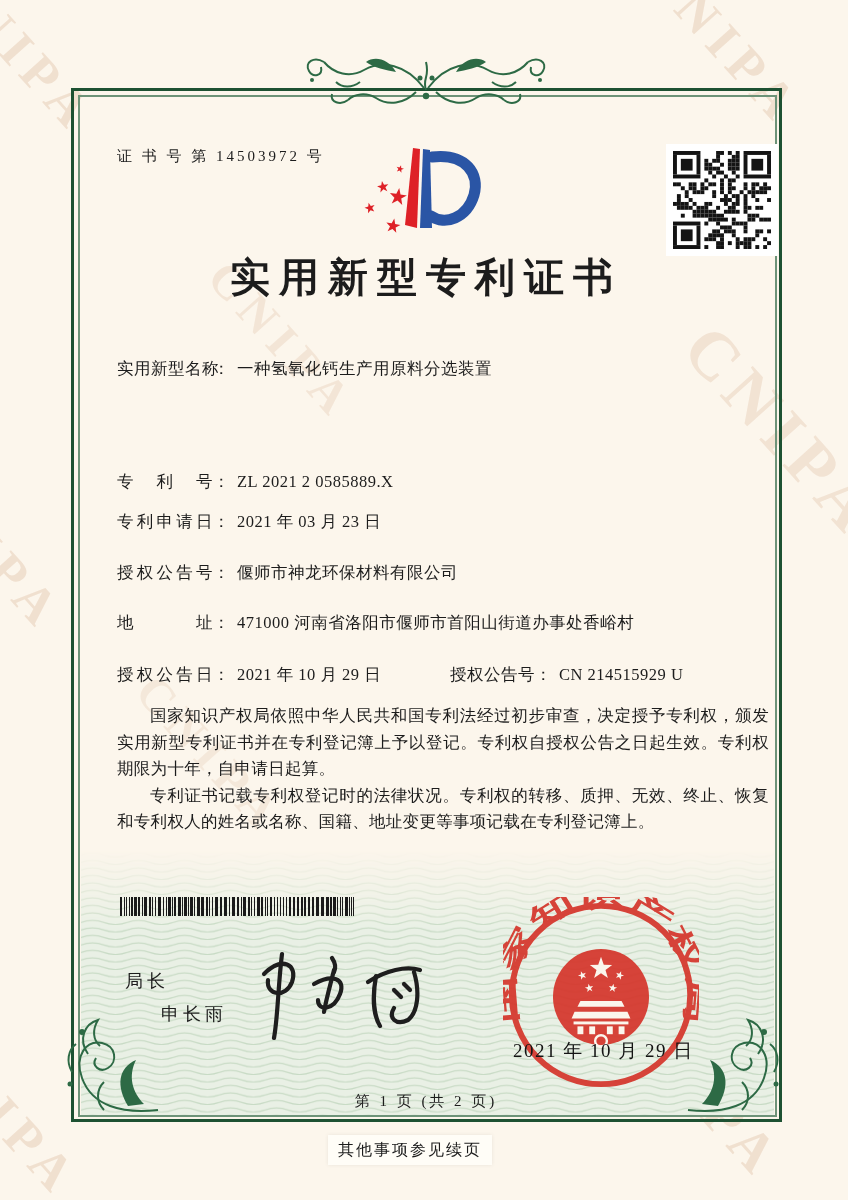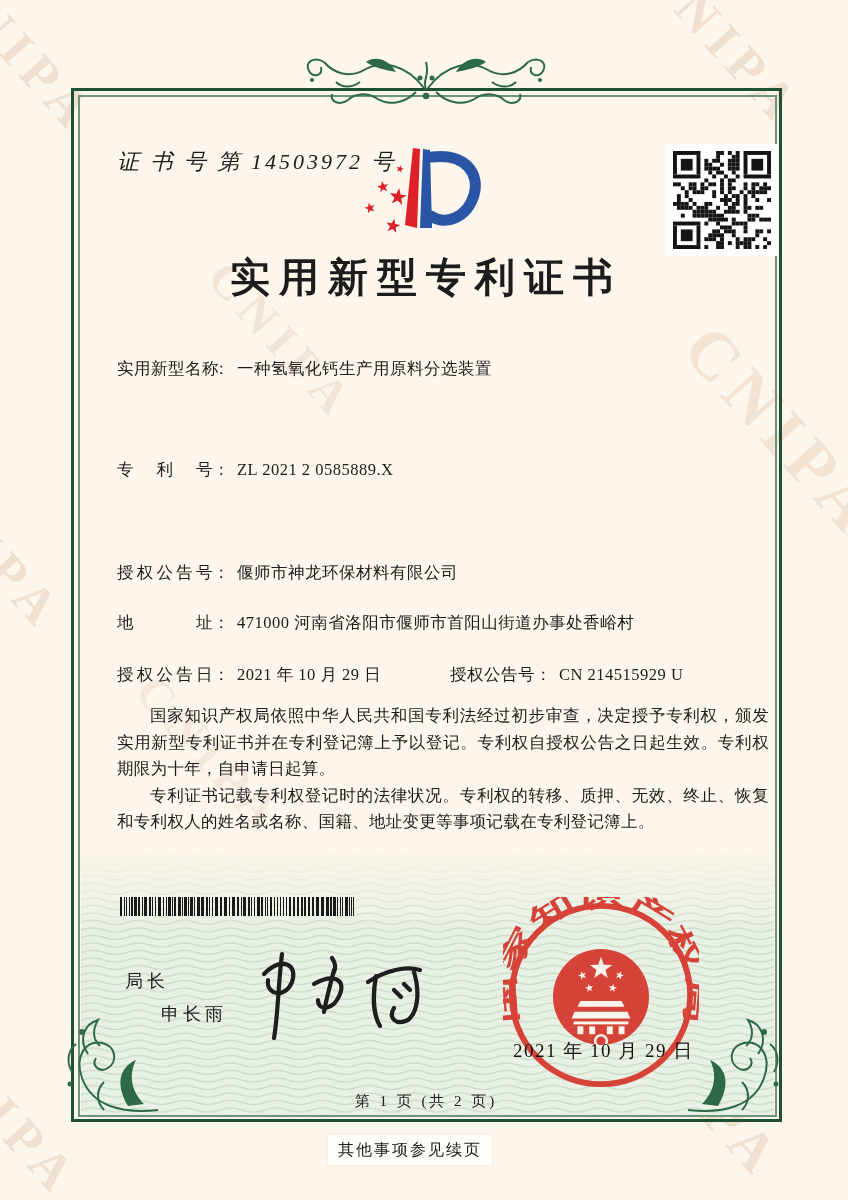--- a/index.html
+++ b/index.html
@@ -29,29 +29,29 @@
     border:3px solid #1d5132; z-index:2; pointer-events:none;}
   .frame-inner{position:absolute; left:78px; top:95px; width:695px; height:1018px;
     border:2px solid #6d9378; z-index:2; pointer-events:none;}
   .ornament-top{position:absolute; left:296px; top:54px; z-index:3;}
   .flourish{position:absolute; z-index:3;}
   .flourish.bl{left:58px; top:1012px;}
   .flourish.br{left:678px; top:1012px; transform:scaleX(-1);}
   
   .waves{position:absolute; left:81px; top:850px; z-index:1;}
   
-  .cert-number{position:absolute; left:117px; top:147px; font-size:22px; letter-spacing:3px; z-index:4;font-style:italic;}
+  .cert-number{position:absolute; left:117px; top:147px; font-size:15px; letter-spacing:3px; z-index:4;}
   .logo{position:absolute; left:350px; top:140px; z-index:4;}
   .qr{position:absolute; left:666px; top:144px; z-index:4; background:#fff; padding:7px;}
   .title{position:absolute; left:0; top:250px; width:852px; text-align:center; z-index:4;
     font-size:40px; font-weight:bold; letter-spacing:9px;}
   .row{position:absolute; left:117px; font-size:16.5px; letter-spacing:.5px; z-index:4; white-space:nowrap;}
   .flabel{display:inline-block; width:96px; text-align:justify; text-align-last:justify;}
   .fvalue{margin-left:7px;}
-  .r1{top:358px;} .r2{top:411px;} .r3{top:459px;} .r4{top:511px;}
+  .r1{top:358px;} .r2{top:411px;} .r3{top:471px;} .r4{top:511px;}
   .r5{top:562px;} .r6{top:612px;} .r7{top:664px;}
   .grant-pub{position:absolute; left:450px; top:664px; font-size:16.5px; letter-spacing:.5px; z-index:4; white-space:nowrap;}
   .body-text{position:absolute; left:117px; top:703px; width:652px; z-index:4;
     font-size:16.5px; line-height:26.5px; text-align:justify; letter-spacing:.3px;}
   .body-text p{margin:0; text-indent:2em;}
   .barcode{position:absolute; left:120px; top:897px; z-index:4;}
   .director-title{position:absolute; left:125px; top:969px; font-size:18px; letter-spacing:4px; z-index:4;}
   .director-name{position:absolute; left:125px; top:1002px; font-size:18px; letter-spacing:4px; z-index:4;margin-left:36px;}
   .signature{position:absolute; left:248px; top:940px; z-index:5;}
   .seal{position:absolute; left:503px; top:897px; z-index:4;}
@@ -370,20 +370,21 @@
       <rect x="18" y="24" width="1" height="1" fill="#141414"></rect>
       <rect x="19" y="24" width="1" height="1" fill="#141414"></rect>
       <rect x="21" y="24" width="1" height="1" fill="#141414"></rect>
       <rect x="23" y="24" width="1" height="1" fill="#141414"></rect>
     </svg>
 
   <div class="title">实用新型专利证书</div>
 
   <div class="row r1"><span class="flabel">实用新型名称</span><span>：</span><span class="fvalue">一种氢氧化钙生产用原料分选装置</span></div>
   <div class="row r3"><span class="flabel">专利号</span><span>：</span><span class="fvalue">ZL 2021 2 0585889.X</span></div>
+  <div class="row r4"><span class="flabel">专利申请日</span><span>：</span><span class="fvalue">2021 年 03 月 23 日</span></div>
   <div class="row r5"><span class="flabel">授权公告号</span><span>：</span><span class="fvalue">偃师市神龙环保材料有限公司</span></div>
   <div class="row r6"><span class="flabel">地址</span><span>：</span><span class="fvalue">471000 河南省洛阳市偃师市首阳山街道办事处香峪村</span></div>
   <div class="row r7"><span class="flabel">授权公告日</span><span>：</span><span class="fvalue">2021 年 10 月 29 日</span></div>
   <div class="grant-pub"><span>授权公告号</span><span>：</span><span class="fvalue">CN 214515929 U</span></div>
 
   <div class="body-text">
     <p>国家知识产权局依照中华人民共和国专利法经过初步审查，决定授予专利权，颁发实用新型专利证书并在专利登记簿上予以登记。专利权自授权公告之日起生效。专利权期限为十年，自申请日起算。</p>
     <p>专利证书记载专利权登记时的法律状况。专利权的转移、质押、无效、终止、恢复和专利权人的姓名或名称、国籍、地址变更等事项记载在专利登记簿上。</p>
   </div>
 

